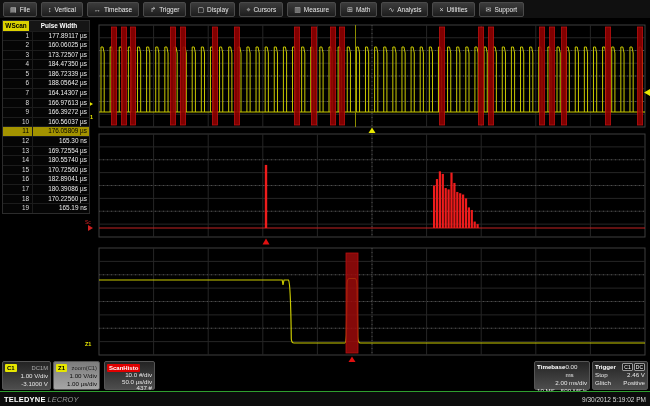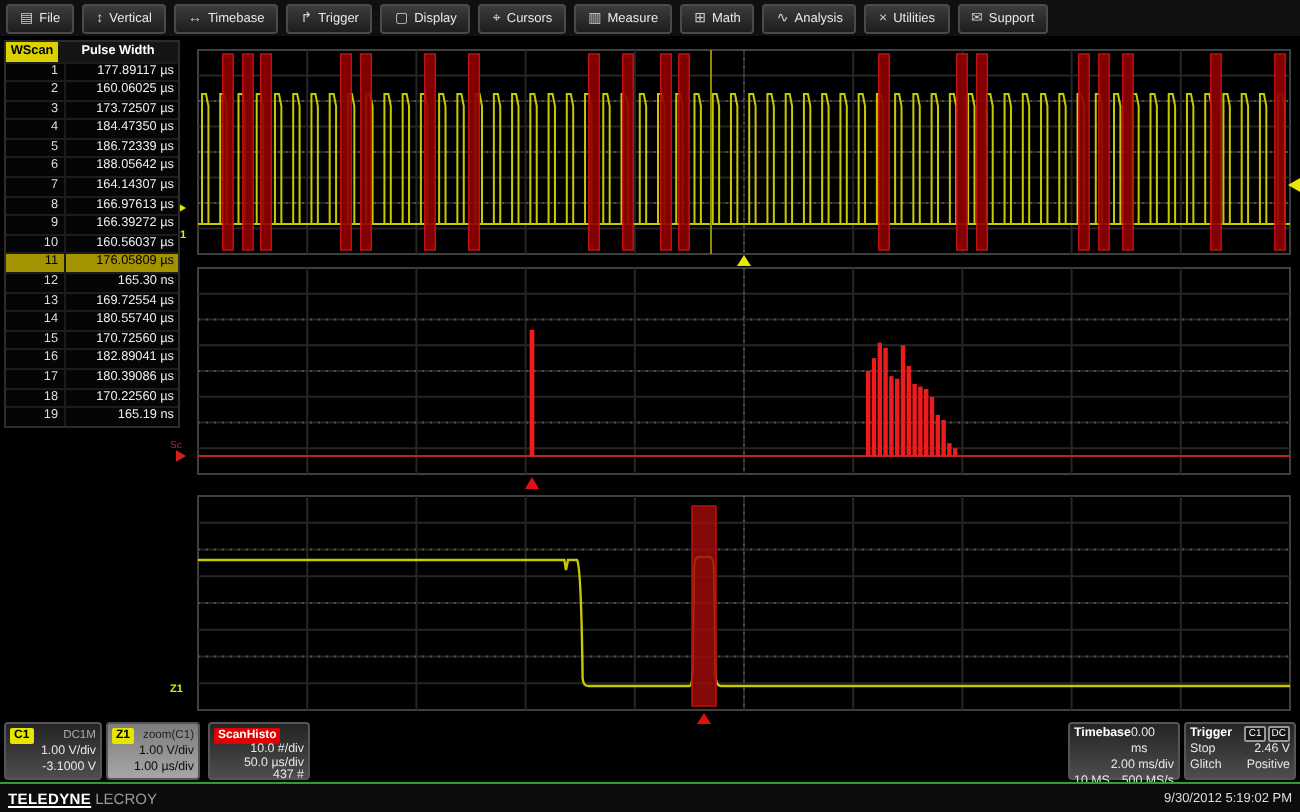--- a/index.html
+++ b/index.html
@@ -38,22 +38,22 @@
   .dval{text-align:right;}
   .dflex{display:flex;justify-content:space-between;}
   .tbox .t{font-weight:bold;color:#fff;}
   .minibadge{border:1px solid #999;background:#161616;color:#fff;font-size:5px;
              padding:0 1px;border-radius:1px;margin-left:1px;}
   
   .sep{position:absolute;left:0;top:391px;width:650px;height:1px;background:#2f9e2f;}
   .footer{position:absolute;left:0;top:392px;width:650px;height:14px;background:#0c0c0c;
           display:flex;align-items:center;justify-content:space-between;padding:0 4px;box-sizing:border-box;}
   .brand{font-size:7.5px;}
-  .brand b{color:#fff;letter-spacing:.2px;text-decoration:underline;}
-  .brand span{color:#9a9a9a;margin-left:2px;}
+  .brand b{color:#fff;letter-spacing:.2px;}
+  .brand span{color:#9a9a9a;margin-left:2px;font-style:italic;}
   .clock{font-size:6.5px;color:#ddd;}
 </style>
 </head>
 <body>
 
 <div class="stage">
 
   <div class="menubar">
       <div class="mbtn">
         <span class="ico">▤</span>

